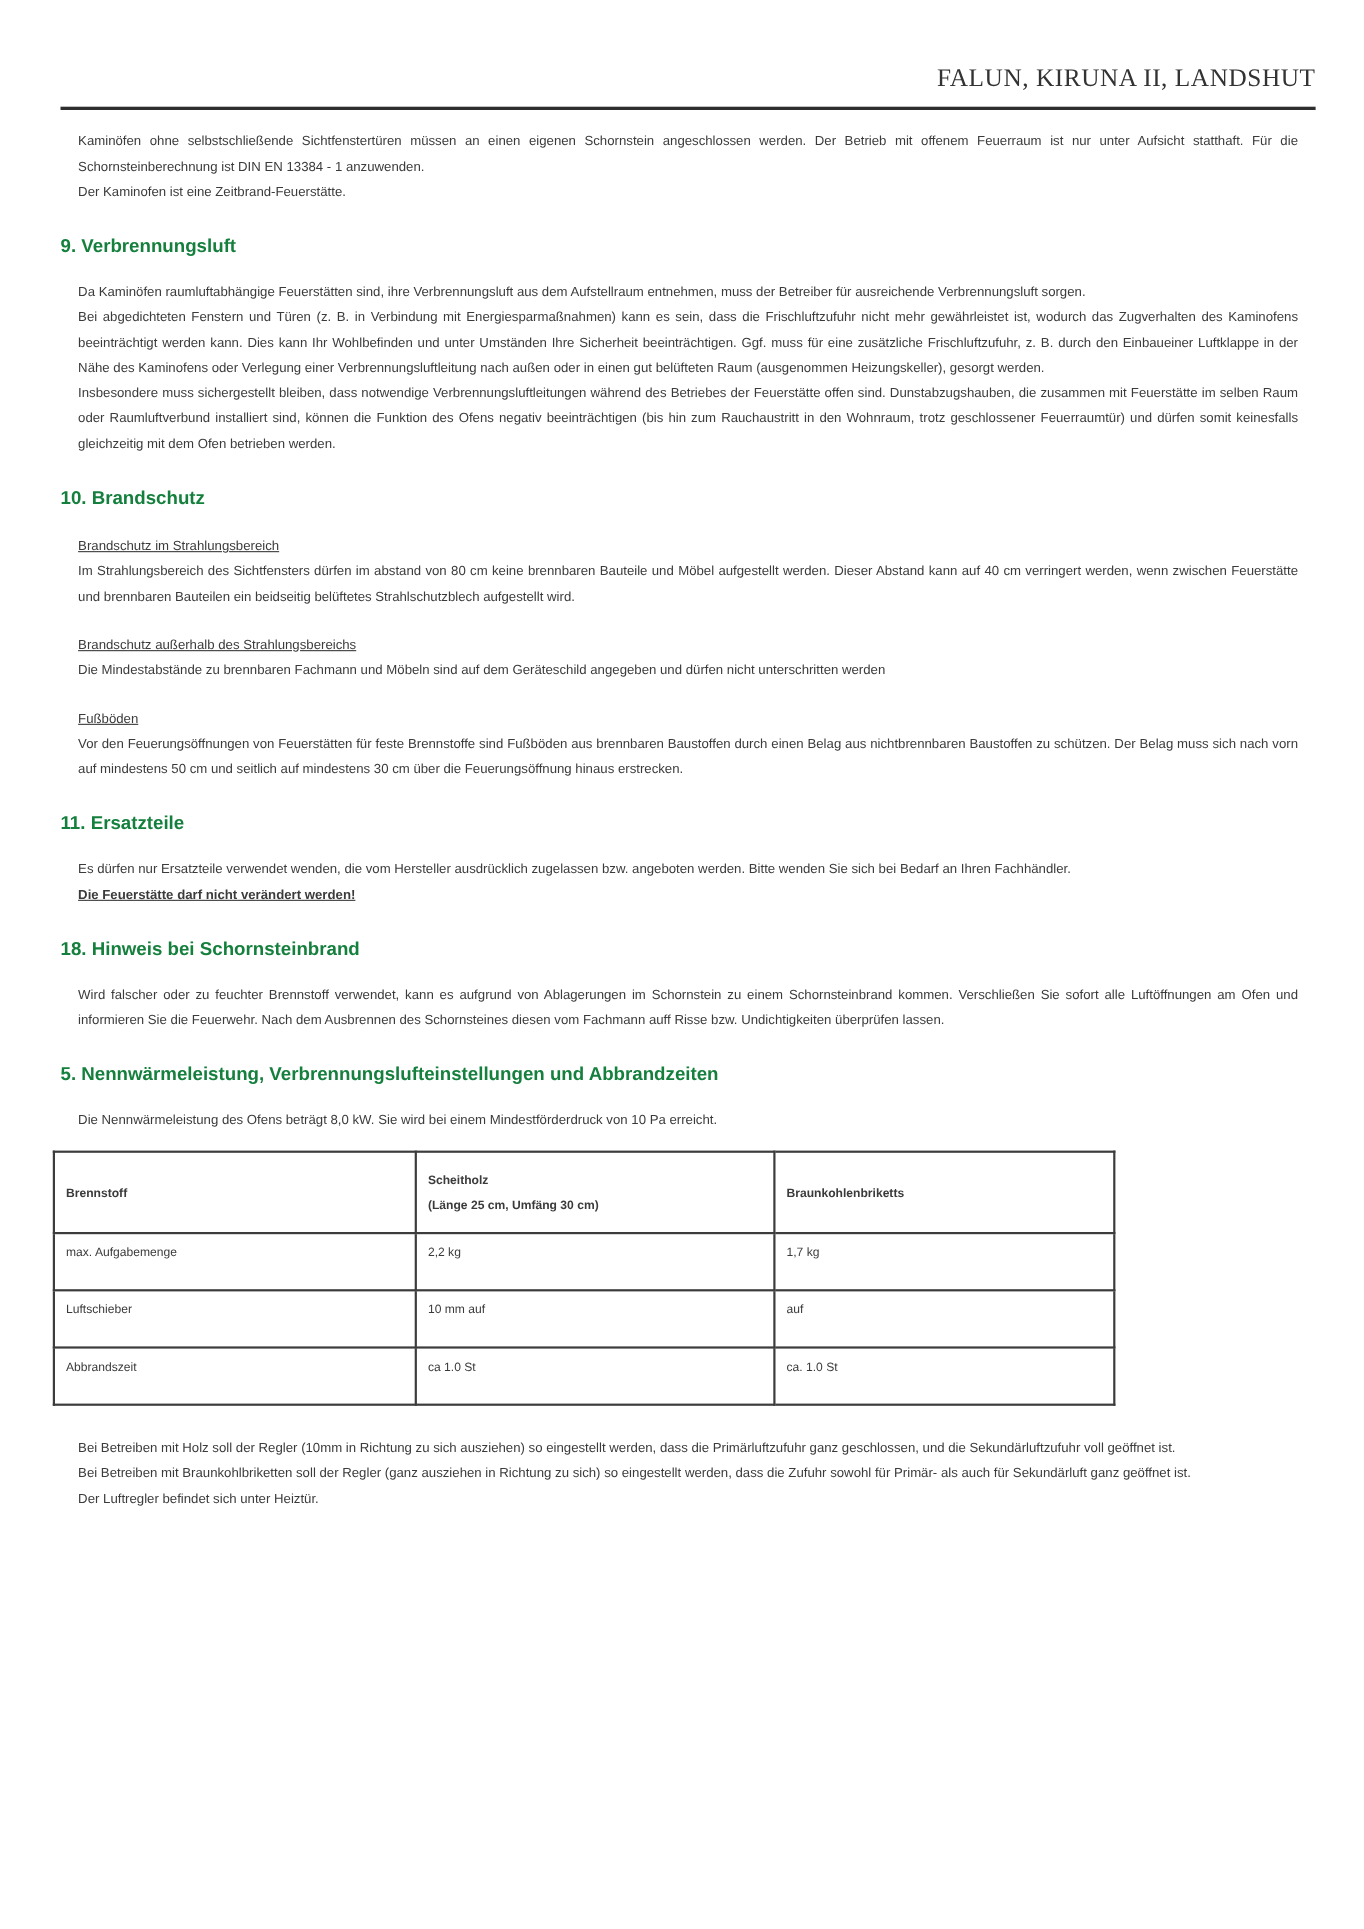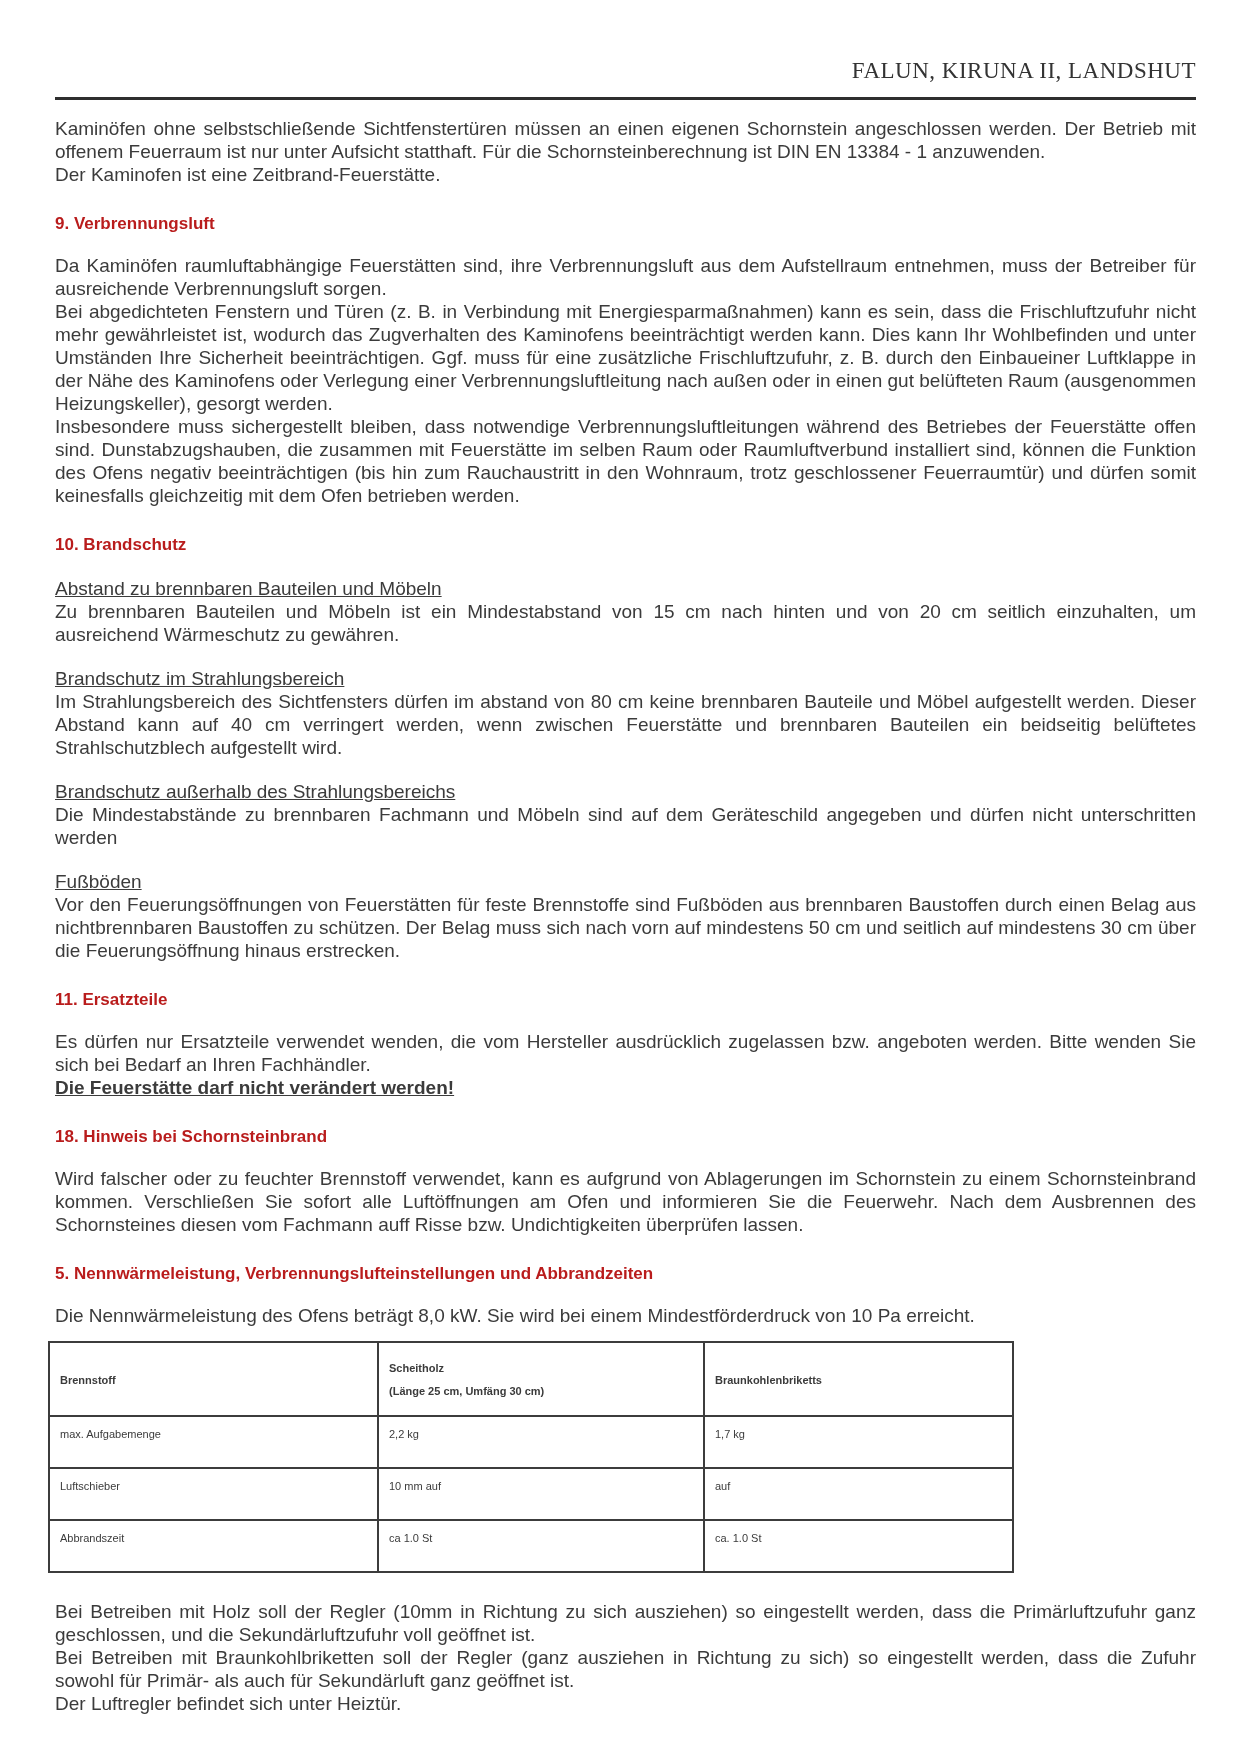--- a/index.html
+++ b/index.html
@@ -26,33 +26,33 @@
     font-size: 23px;
     letter-spacing: 0.5px;
     color: #333333;
   }
   .rule {
     margin-top: 13px;
     border-bottom: 3px solid #2e2e2e;
     height: 0;
   }
   .para {
-    font-size: 19px;
+    font-size: 12px;
     line-height: 23px;
     text-align: justify;
-    margin: 0;
+    margin: 16px;
   }
   .mt-intro   { margin-top: 17px; }
   .mt-body    { margin-top: 19px; }
   .h-section {
     font-size: 17px;
     line-height: 23px;
     font-weight: bold;
     margin: 26px 0 0 0;
-    color: #b91c1c;
+    color: #15803d;
   }
   .sub-block { margin-top: 21px; }
   .sub-title {
     text-decoration: underline;
   }
   .warning-line {
     font-weight: bold;
     text-decoration: underline;
     text-align: left;
   }
@@ -92,22 +92,20 @@
   <p class="para mt-intro"><span>Kaminöfen ohne selbstschließende Sichtfenstertüren müssen an einen eigenen Schornstein angeschlossen werden. Der Betrieb mit offenem Feuerraum ist nur unter Aufsicht statthaft. Für die Schornsteinberechnung ist DIN EN 13384 - 1 anzuwenden.</span><br>
   <span>Der Kaminofen ist eine Zeitbrand-Feuerstätte.</span></p>
 
   <div class="h-section">9. Verbrennungsluft</div>
   <p class="para mt-body"><span>Da Kaminöfen raumluftabhängige Feuerstätten sind, ihre Verbrennungsluft aus dem Aufstellraum entnehmen, muss der Betreiber für ausreichende Verbrennungsluft sorgen.</span><br>
   <span>Bei abgedichteten Fenstern und Türen (z. B. in Verbindung mit Energiesparmaßnahmen) kann es sein, dass die Frischluftzufuhr nicht mehr gewährleistet ist, wodurch das Zugverhalten des Kaminofens beeinträchtigt werden kann. Dies kann Ihr Wohlbefinden und unter Umständen Ihre Sicherheit beeinträchtigen. Ggf. muss für eine zusätzliche Frischluftzufuhr, z. B. durch den Einbaueiner Luftklappe in der Nähe des Kaminofens oder Verlegung einer Verbrennungsluftleitung nach außen oder in einen gut belüfteten Raum (ausgenommen Heizungskeller), gesorgt werden.</span><br>
   <span>Insbesondere muss sichergestellt bleiben, dass notwendige Verbrennungsluftleitungen während des Betriebes der Feuerstätte offen sind. Dunstabzugshauben, die zusammen mit Feuerstätte im selben Raum oder Raumluftverbund installiert sind, können die Funktion des Ofens negativ beeinträchtigen (bis hin zum Rauchaustritt in den Wohnraum, trotz geschlossener Feuerraumtür) und dürfen somit keinesfalls gleichzeitig mit dem Ofen betrieben werden.</span></p>
 
   <div class="h-section">10. Brandschutz</div>
 
-  <p class="para sub-block"><span class="sub-title">Abstand zu brennbaren Bauteilen und Möbeln</span><br>
-  <span>Zu brennbaren Bauteilen und Möbeln ist ein Mindestabstand von 15 cm nach hinten und von 20 cm seitlich einzuhalten, um ausreichend Wärmeschutz zu gewähren.</span></p>
 
   <p class="para sub-block"><span class="sub-title">Brandschutz im Strahlungsbereich</span><br>
   <span>Im Strahlungsbereich des Sichtfensters dürfen im abstand von 80 cm keine brennbaren Bauteile und Möbel aufgestellt werden. Dieser Abstand kann auf 40 cm verringert werden, wenn zwischen Feuerstätte und brennbaren Bauteilen ein beidseitig belüftetes Strahlschutzblech aufgestellt wird.</span></p>
 
   <p class="para sub-block"><span class="sub-title">Brandschutz außerhalb des Strahlungsbereichs</span><br>
   <span>Die Mindestabstände zu brennbaren Fachmann und Möbeln sind auf dem Geräteschild angegeben und dürfen nicht unterschritten werden</span></p>
 
   <p class="para sub-block"><span class="sub-title">Fußböden</span><br>
   <span>Vor den Feuerungsöffnungen von Feuerstätten für feste Brennstoffe sind Fußböden aus brennbaren Baustoffen durch einen Belag aus nichtbrennbaren Baustoffen zu schützen. Der Belag muss sich nach vorn auf mindestens 50 cm und seitlich auf mindestens 30 cm über die Feuerungsöffnung hinaus erstrecken.</span></p>
 

